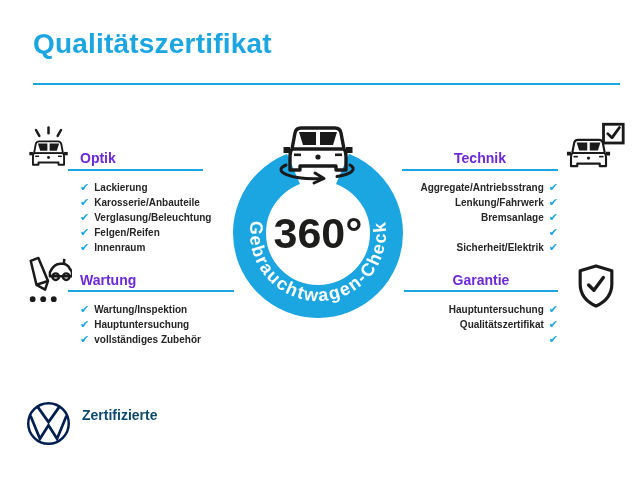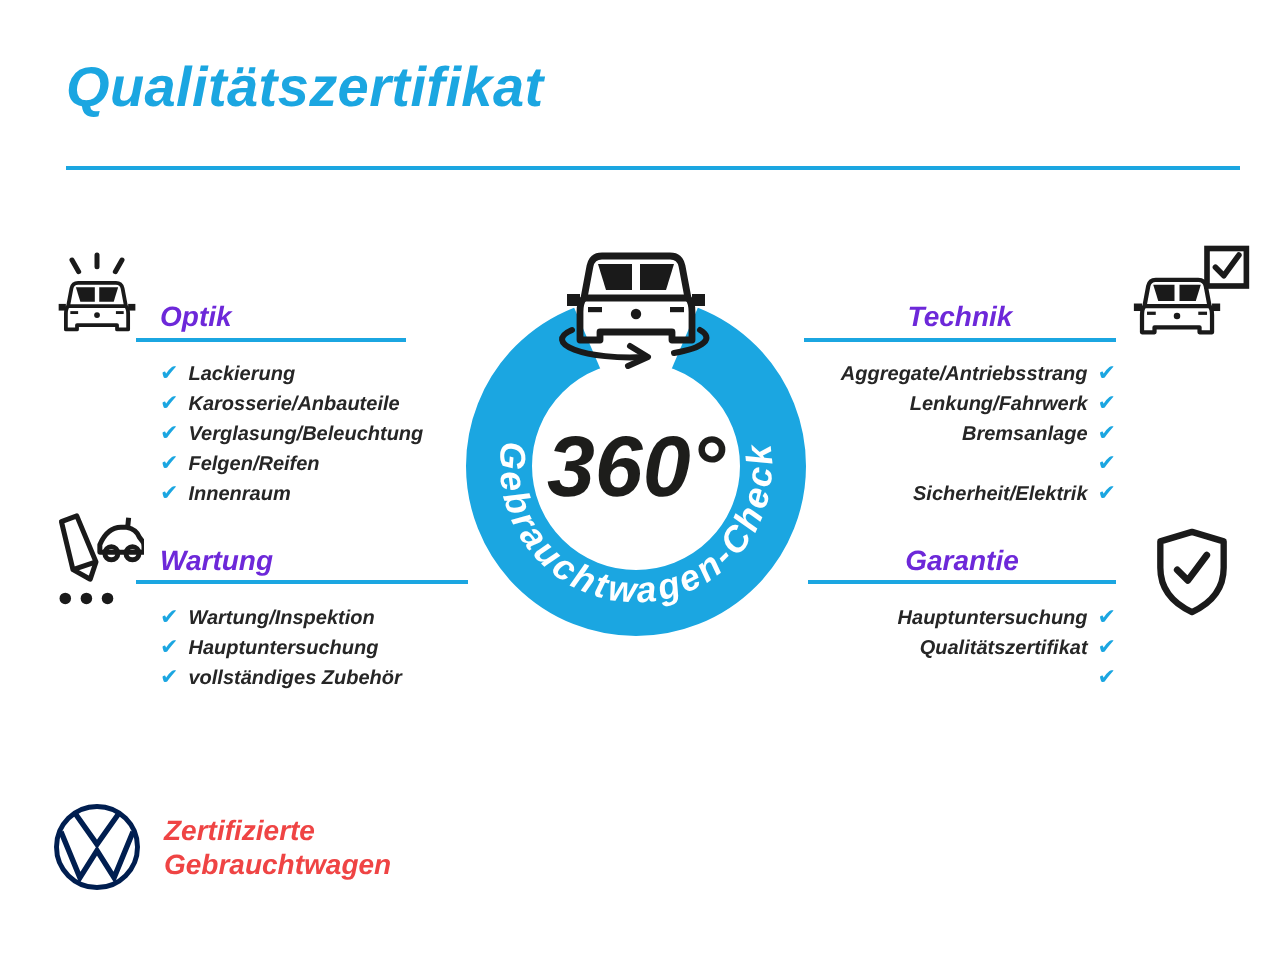--- a/index.html
+++ b/index.html
@@ -1,19 +1,18 @@
 <!DOCTYPE html>
 <html><head>
 <meta charset="utf-8">
 <style>
   html,body{margin:0;padding:0;background:#fff;}
   #stage{
     position:relative;width:640px;height:480px;background:#ffffff;overflow:hidden;
     font-family:"Liberation Sans","DejaVu Sans",sans-serif;
-    font-style:italic;
   }
   
   .page-title{
     position:absolute;left:33px;top:28px;font-size:28px;font-weight:bold;
     color:#1ba6e1;letter-spacing:0.2px;
   }
   .title-rule{position:absolute;left:33px;top:83px;width:587px;height:2px;background:#1ba6e1;}
   
   .sec-header{position:absolute;font-size:14px;font-weight:bold;color:#6d28d9;}
   .sec-rule{position:absolute;height:2px;background:#1ba6e1;}
@@ -41,21 +40,21 @@
   .technik-icon{left:566px;top:122px;}
   .wartung-icon{left:24px;top:256px;}
   .garantie-icon{left:577px;top:263px;}
   
   .badge{position:absolute;left:218px;top:114px;width:200px;height:222px;}
   .badge text{font-family:"Liberation Sans","DejaVu Sans",sans-serif;}
   
   .vw-logo{position:absolute;left:26px;top:401px;}
   .footer-text{
     position:absolute;left:82px;top:407px;font-size:14px;font-weight:bold;
-    color:#ef4444;line-height:17px;
+    color:#0c4a6e;line-height:17px;
   }
 </style>
 </head>
 <body>
 
 <div id="stage">
 
   <svg width="0" height="0" style="position:absolute" aria-hidden="true">
     <defs>
       <g id="car-front" stroke="#1a1a1a" fill="none" stroke-width="3.4" stroke-linejoin="round">
@@ -214,16 +213,15 @@
     </g>
   </svg>
 
   <svg class="vw-logo" width="45" height="45" viewBox="0 0 100 100">
     <circle cx="50" cy="50" r="45" fill="none" stroke="#001e50" stroke-width="5.5"></circle>
     <path d="M26,13 L50,47 L74,13" fill="none" stroke="#001e50" stroke-width="6" stroke-linejoin="miter"></path>
     <path d="M10,33 L31,84 L50,54 L69,84 L90,33" fill="none" stroke="#001e50" stroke-width="6" stroke-linejoin="miter"></path>
   </svg>
   <div class="footer-text">
     <div>Zertifizierte</div>
-    <div>Gebrauchtwagen</div>
   </div>
 
 </div>
 
 </body></html>

